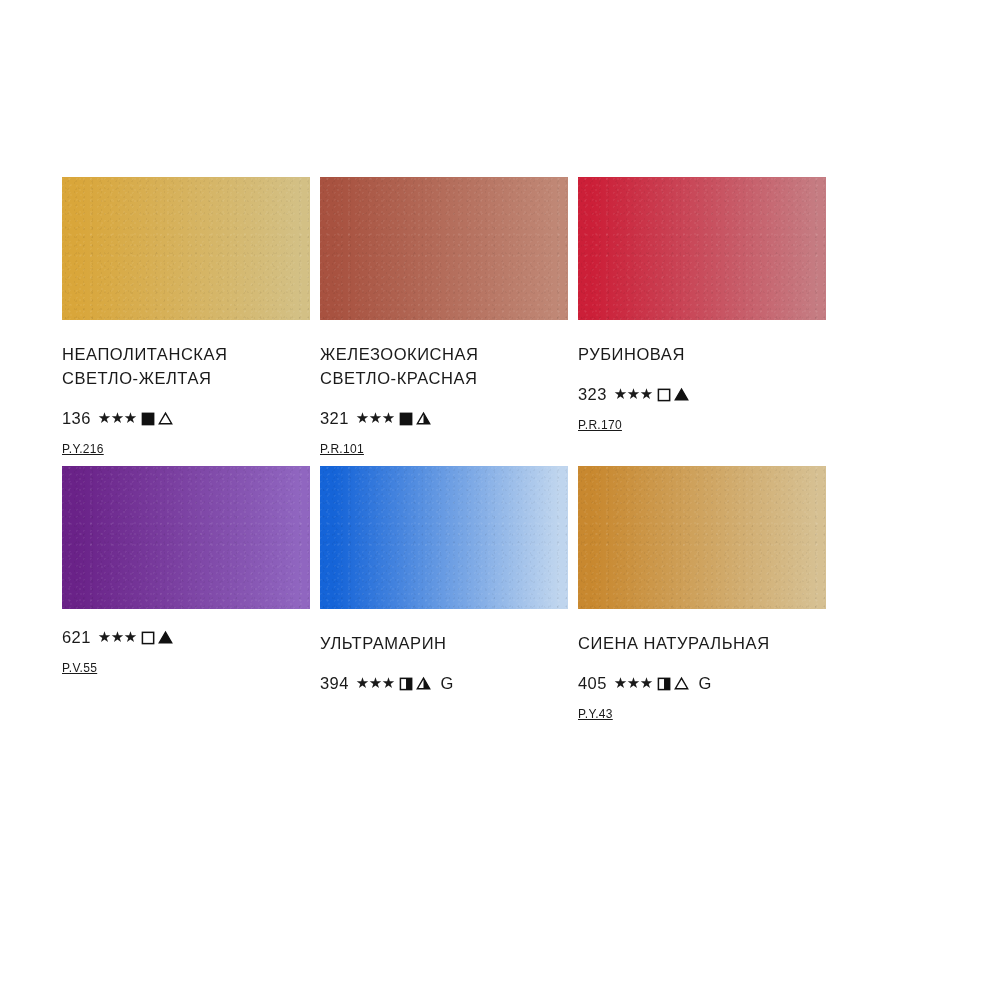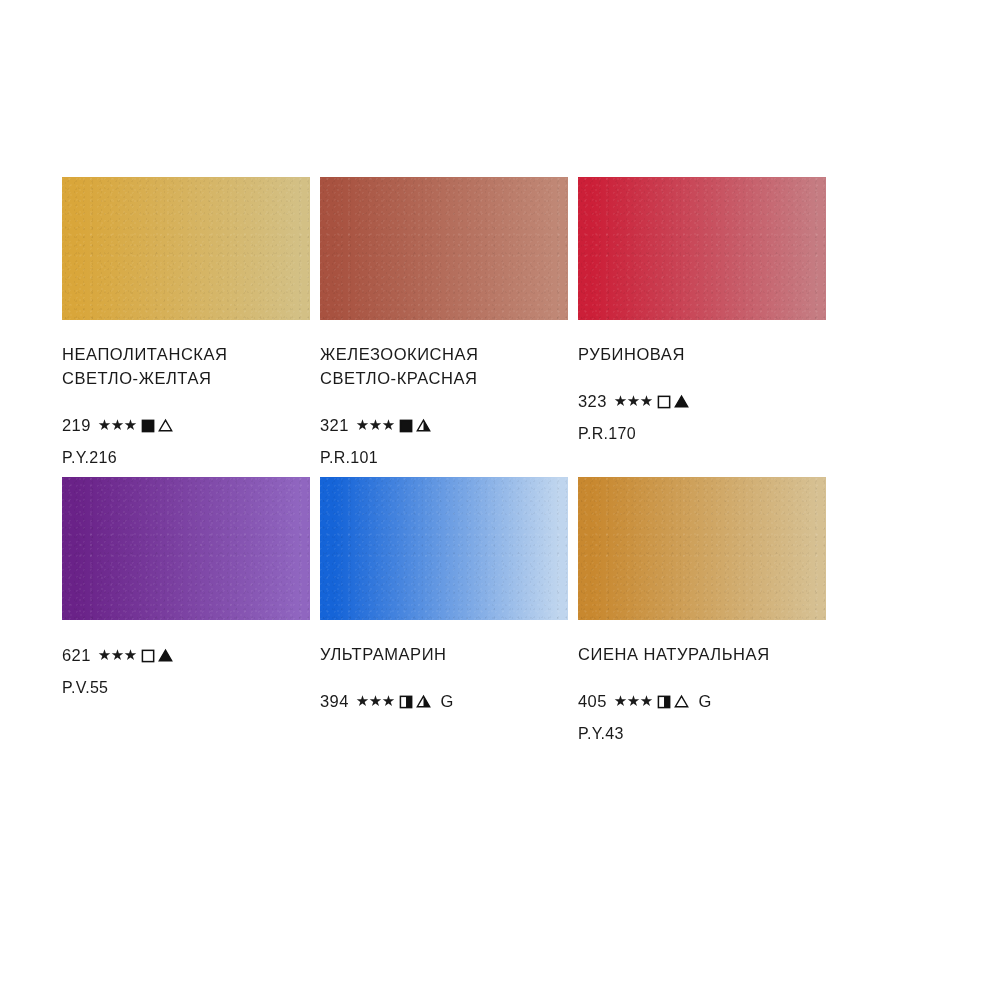--- a/index.html
+++ b/index.html
@@ -64,21 +64,21 @@
     margin-top: 22px;
     font-size: 16.5px;
     line-height: 24px;
     letter-spacing: 0.55px;
     font-weight: 400;
     color: #1a1a1a;
     white-space: pre-line;
   }
 
   .paint-specs {
-    margin-top: 24px;
+    margin-top: 17px;
     font-size: 16.5px;
     line-height: 22px;
     letter-spacing: 0.3px;
     display: flex;
     align-items: center;
     gap: 7px;
     color: #1a1a1a;
   }
 
   .spec-code {
@@ -102,36 +102,37 @@
     vertical-align: middle;
   }
 
   .spec-gloss {
     margin-left: 3px;
     font-size: 16.5px;
   }
 
   .paint-pigment {
     margin-top: 13px;
-    font-size: 16px;
+    font-size: 12px;
     letter-spacing: 0.3px;
     color: #1a1a1a;
+    text-decoration: underline;
   }
 </style>
 </head>
 <body>
 
 <div id="catalog">
   <div class="swatch-grid">
       <div class="paint-card">
         <div class="paint-chip" style="background: linear-gradient(90deg, rgb(217, 166, 58) 0%, rgb(217, 166, 58) 6%, rgb(211, 192, 133) 96%, rgb(211, 192, 133) 100%);"></div>
         <div class="paint-name">НЕАПОЛИТАНСКАЯ
 СВЕТЛО-ЖЕЛТАЯ</div>
         <div class="paint-specs">
-          <span class="spec-code">219</span>
+          <span class="spec-code">136</span>
           <span class="stars">★★★</span>
           <span class="glyph-row">
             <svg class="glyph" width="15" height="15" viewBox="0 0 16 16">
               <rect x="1.5" y="2.5" width="12" height="12" stroke="#111111" stroke-width="1.6" fill="#111111"></rect>
             </svg>
             <svg class="glyph" width="15" height="15" viewBox="0 0 16 16">
               <polygon points="8,2.2 14.6,13.6 1.4,13.6" stroke="#111111" stroke-width="1.5" stroke-linejoin="miter" fill="none"></polygon>
             </svg>
           </span>
         </div>

